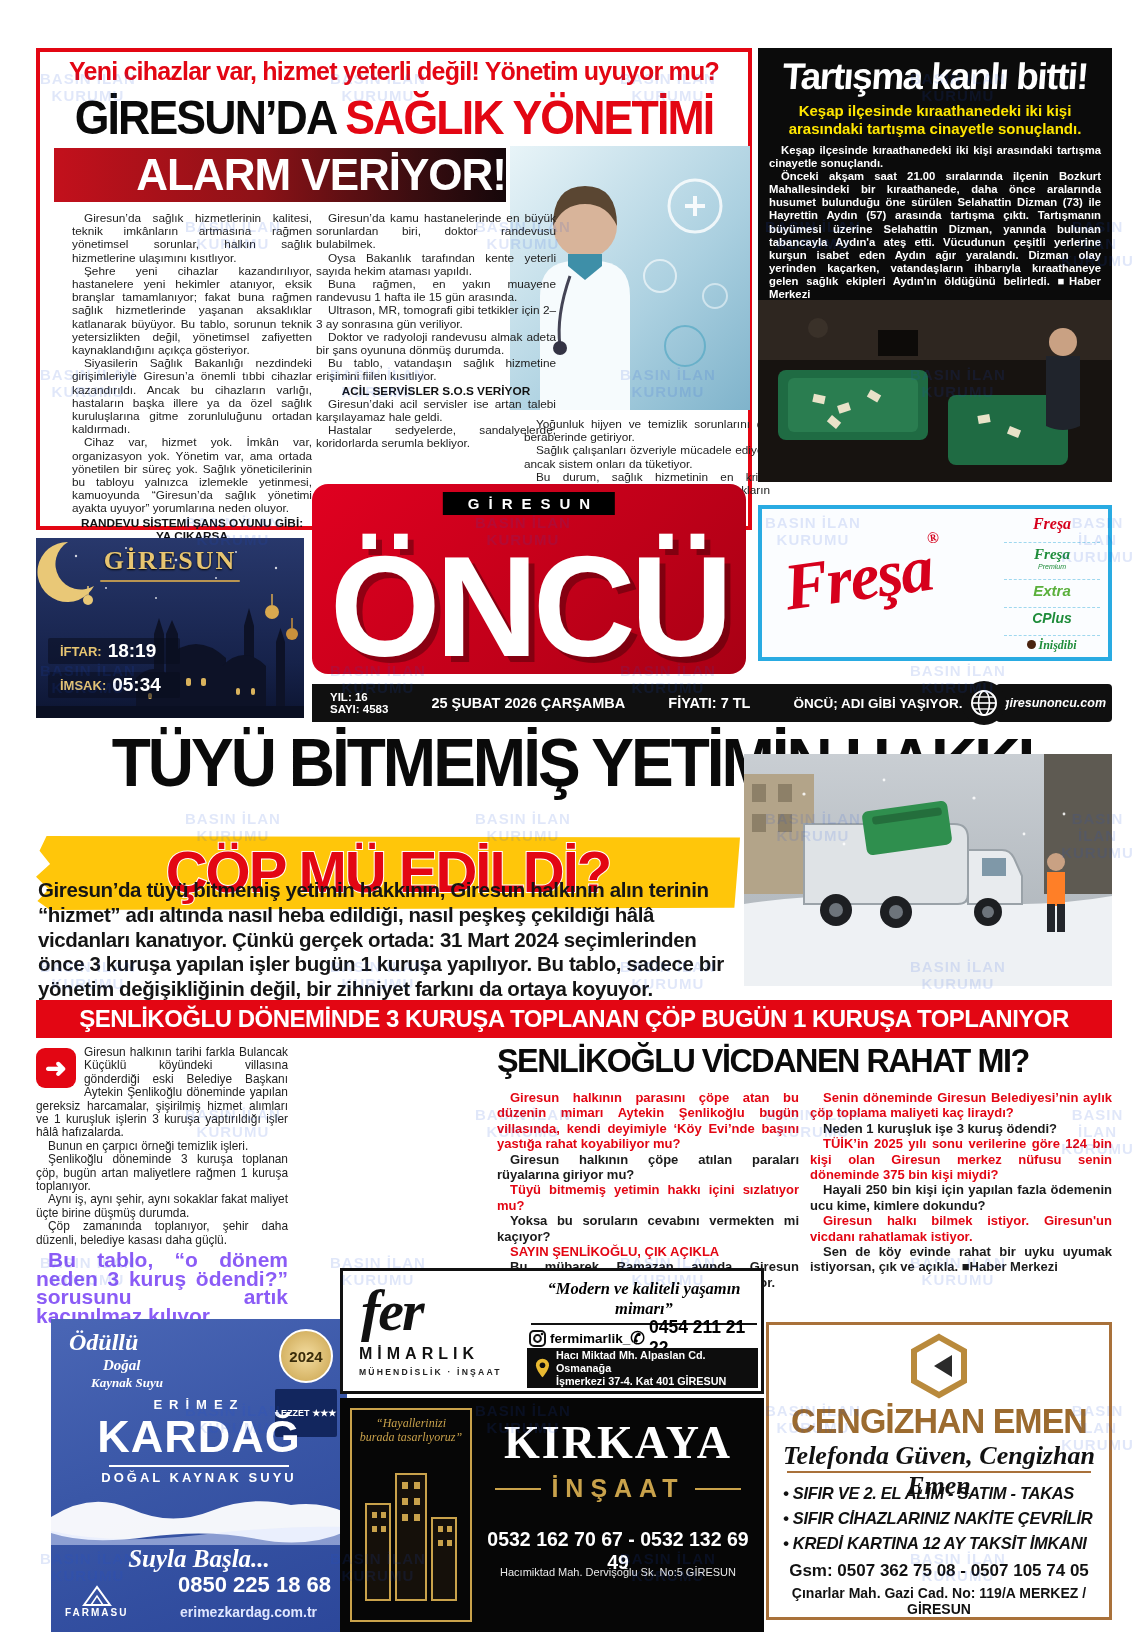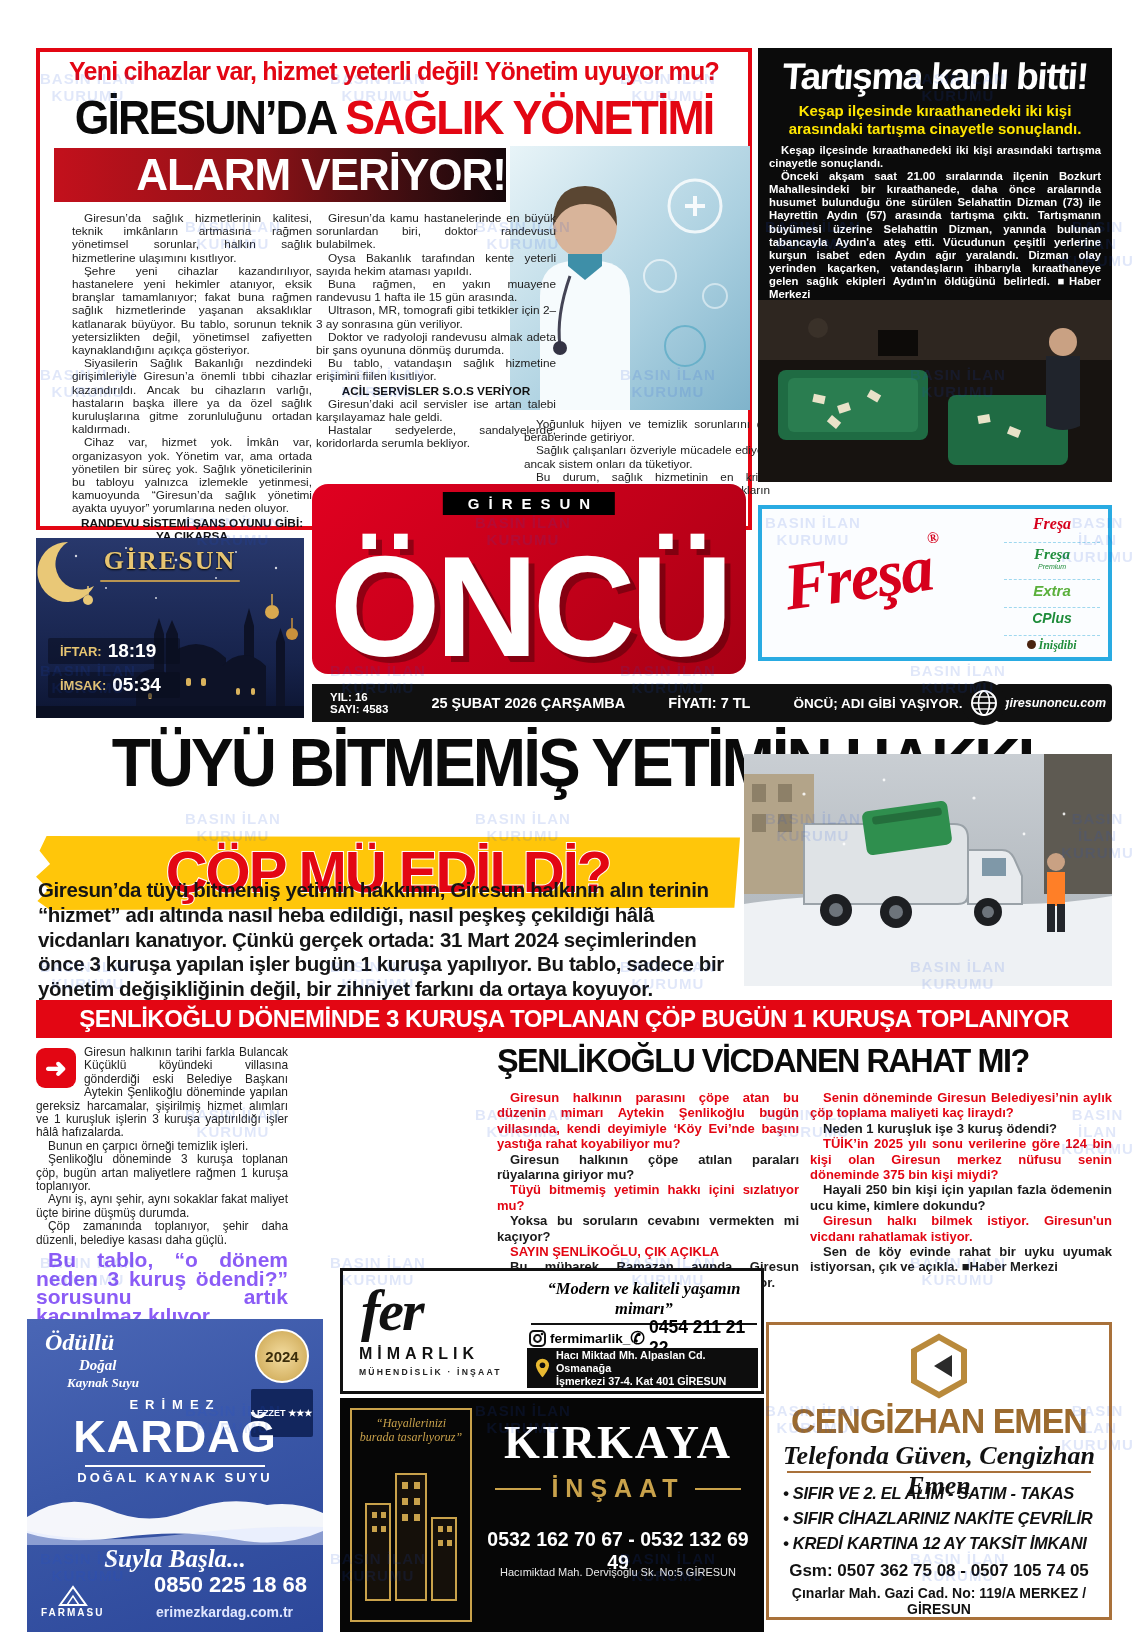--- a/index.html
+++ b/index.html
@@ -107,21 +107,21 @@
   #bottom-left .boldpara { font-size:21px; line-height:18.5px; font-weight:bold; color:#8b5cf6; margin-top:4px; }
   #senlikoglu-photo { left:292px; top:1046px; width:198px; height:216px; }
   #qa-headline { left:497px; top:1042px; width:615px; font-size:33px; font-weight:900; letter-spacing:-1.5px;
                  color:#0a0a0a; white-space:nowrap; transform:scaleX(0.98); transform-origin:left; }
   .qa-col { top:1090px; width:302px; font-size:13px; font-weight:bold; line-height:15.4px; text-align:justify; }
   #qa-col1 { left:497px; } #qa-col2 { left:810px; }
   .qa-col p { text-indent:13px; }
   .qa-red { color:#e30613; } .qa-black { color:#1a1a1a; }
 
   
-  #kardag-ad { left:27px; top:1319px; width:296px; height:313px; overflow:hidden;
+  #kardag-ad { left:51px; top:1319px; width:296px; height:313px; overflow:hidden;
                background:linear-gradient(160deg,#4a66b5 0%,#3a57a7 45%,#2c479a 100%); color:#fff; }
   .kardag-script { font-family:"Liberation Serif",serif; font-style:italic; font-weight:bold; }
   #kardag-odullu { left:18px; top:10px; font-size:24px; }
   #kardag-dogal { left:52px; top:38px; font-size:15px; }
   #kardag-kaynak { left:40px; top:56px; font-size:13px; }
   #kardag-badge { right:14px; top:10px; width:54px; height:54px; border-radius:50%; background:radial-gradient(#f3dca0,#c9a24b);
                   color:#3a2c0a; display:flex; align-items:center; justify-content:center; font-weight:900; font-size:15px;
                   border:2px solid #fff; }
   #kardag-lezzet { right:10px; top:70px; width:62px; text-align:center; background:#12265e; font-size:9px; font-weight:bold;
                    padding:19px 0; border-radius:2px; color:#fff; }

